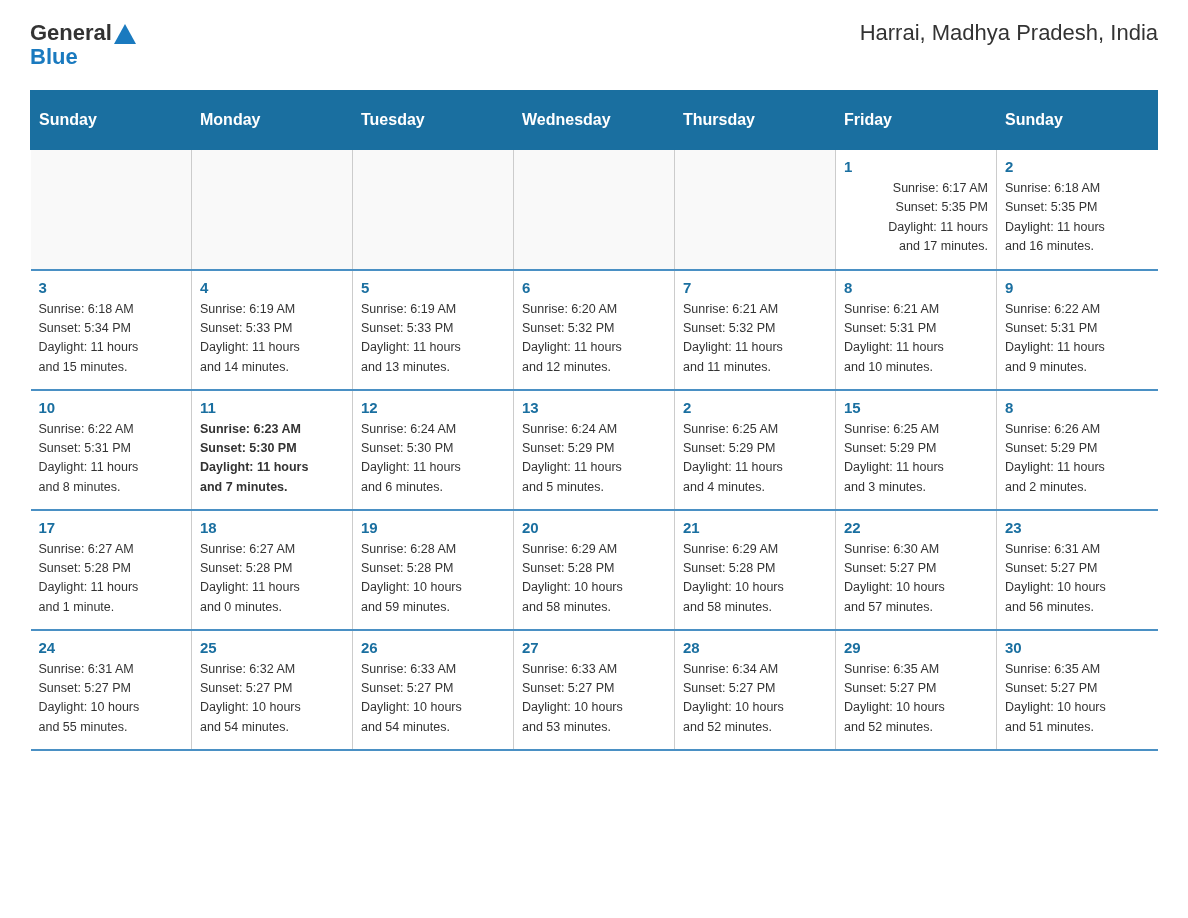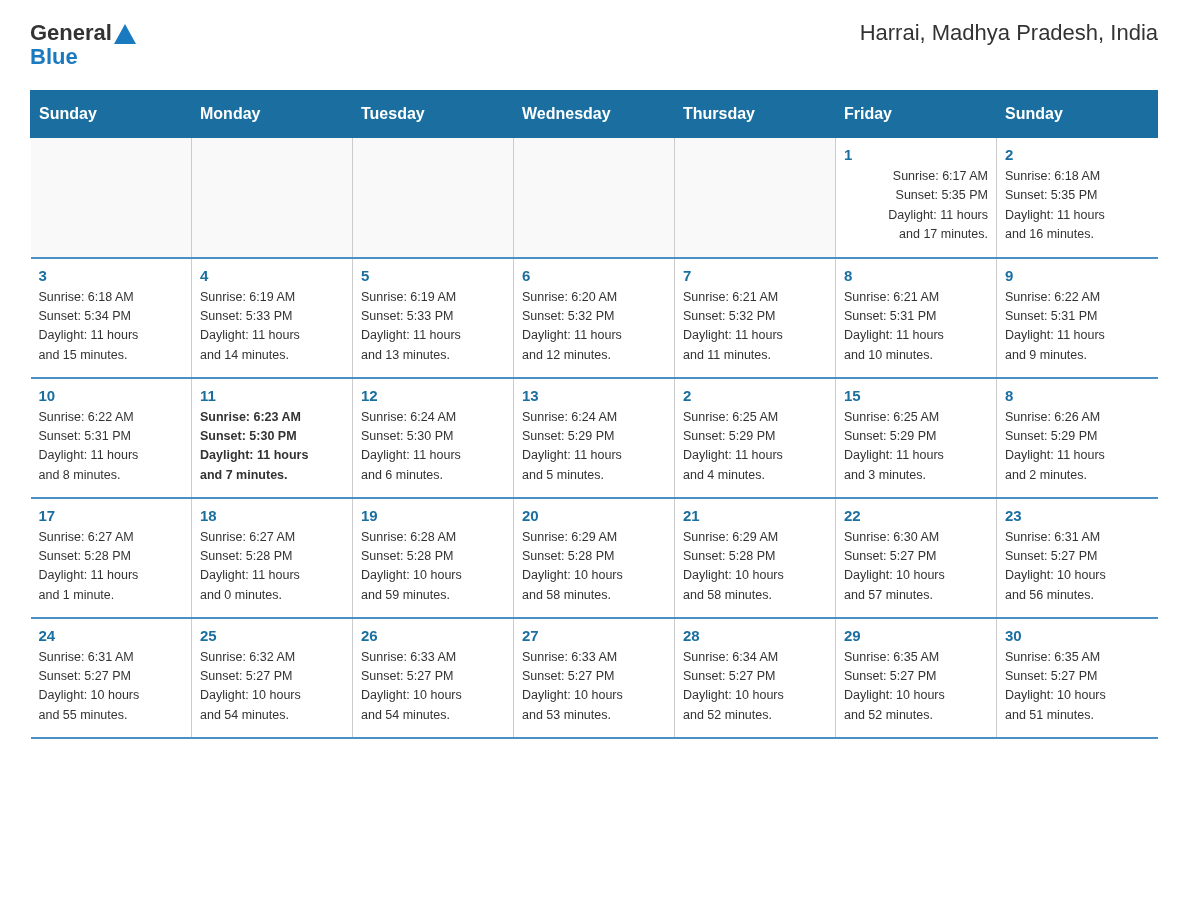--- a/index.html
+++ b/index.html
@@ -51,21 +51,21 @@
       border-collapse: collapse;
       table-layout: fixed;
     }
     thead tr {
       background-color: #1a6fa0;
     }
     thead th {
       color: #fff;
       font-size: 16px;
       font-weight: bold;
-      padding: 14px 8px;
+      padding: 20px 8px;
       text-align: left;
       border: 1px solid #1a6fa0;
     }
     tbody tr {
       border-bottom: 2px solid #4a90c4;
     }
     tbody td {
       vertical-align: top;
       padding: 8px 8px 10px 8px;
       font-size: 13px;

